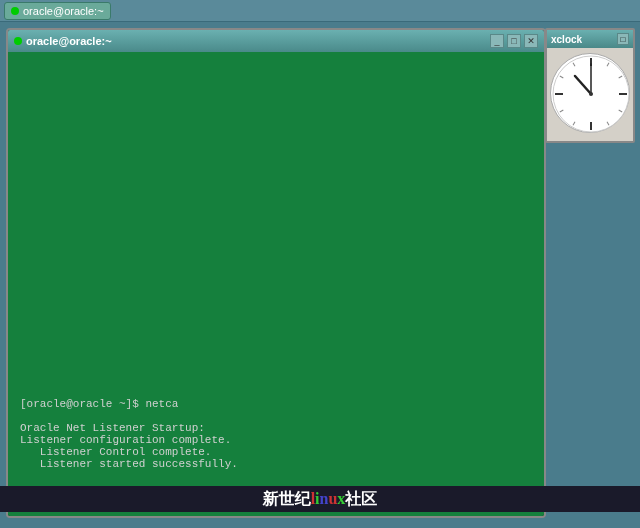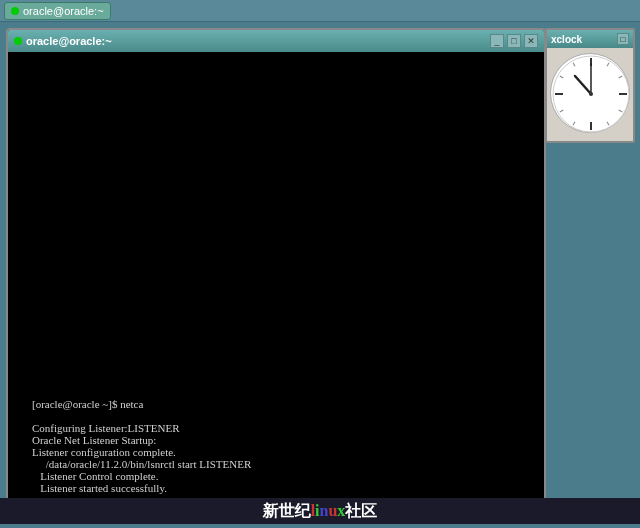--- a/index.html
+++ b/index.html
@@ -234,25 +234,25 @@
       font-size: 12px;
       cursor: pointer;
     }
     .nav-btn-group {
       display: flex;
       gap: 6px;
     }
 
     
     .terminal-content {
-      background: #000000;
+      background: #15803d;
       color: #d0d0d0;
-      font-family: Liberation Serif, serif;
+      font-family: Liberation Mono, monospace;
       font-size: 11px;
-      padding: 6px 24px;
+      padding: 6px 12px;
       position: absolute;
       top: 22px;
       left: 0;
       right: 0;
       bottom: 0;
       overflow: hidden;
     }
 
     .terminal-prompt {
       color: #d0d0d0;
@@ -302,21 +302,21 @@
       height: 80px;
       border-radius: 50%;
       margin: 5px auto;
       position: relative;
       border: 1px solid #aaa;
     }
 
     
     .community-bar {
       position: absolute;
-      bottom: 4px;
+      bottom: 16px;
       left: 0;
       width: 640px;
       height: 26px;
       background: #1a1a2a;
       display: flex;
       align-items: center;
       justify-content: center;
     }
     .community-text {
       color: #e0e020;
@@ -428,24 +428,22 @@
           <span>▶</span>
         </button>
       </div>
     </div>
   </div>
 
   <div class="terminal-content">
     <div style="margin-top: 340px;">
       <div class="terminal-prompt">[oracle@oracle ~]$ netca</div>
       <div class="terminal-prompt">&nbsp;</div>
-      <div class="terminal-prompt">Configuring Listener:LISTENER</div>
       <div class="terminal-prompt">Oracle Net Listener Startup:</div>
       <div class="terminal-prompt">Listener configuration complete.</div>
-      <div class="terminal-prompt">&nbsp;&nbsp;&nbsp;&nbsp;&nbsp;/data/oracle/11.2.0/bin/lsnrctl start LISTENER</div>
       <div class="terminal-prompt">&nbsp;&nbsp;&nbsp;Listener Control complete.</div>
       <div class="terminal-prompt">&nbsp;&nbsp;&nbsp;Listener started successfully.</div>
     </div>
   </div>
 </div>
 
 <div class="xclock-widget">
   <div class="xclock-titlebar">
     <span class="xclock-title">xclock</span>
     <div class="xclock-ctrl">□</div>

